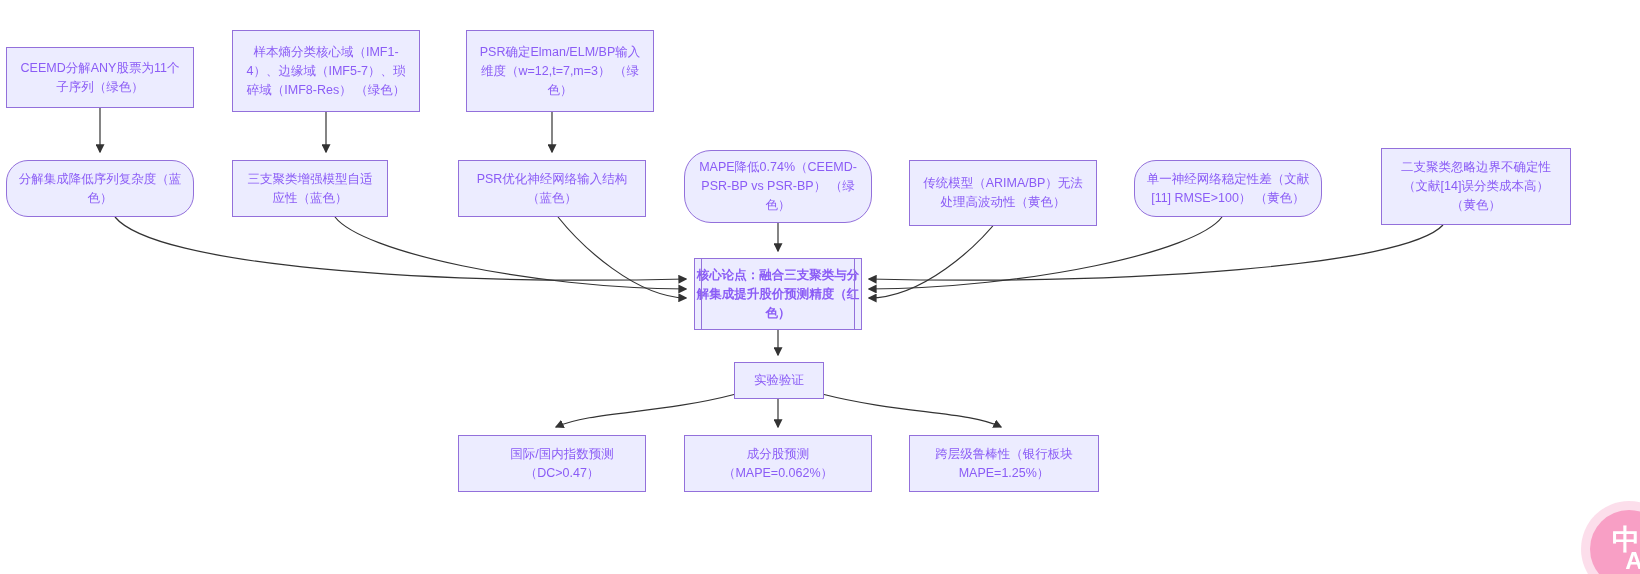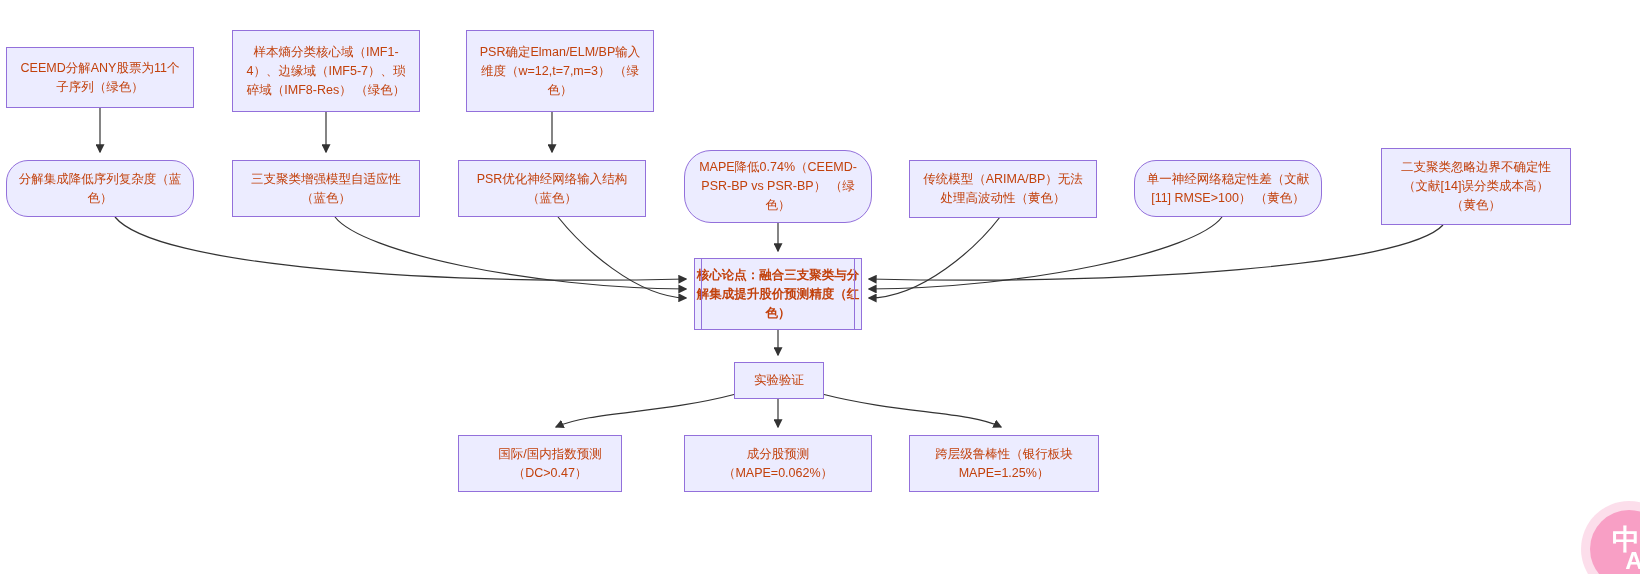--- a/index.html
+++ b/index.html
@@ -7,21 +7,21 @@
     width:1640px;height:574px;overflow:hidden;background:#ffffff;
     font-family:"Liberation Sans","DejaVu Sans",sans-serif;
     position:relative;
   }
   .canvas{position:absolute;inset:0;width:1640px;height:574px;}
   .edges{position:absolute;left:0;top:0;width:1640px;height:574px;}
   .node{
     position:absolute;
     background:#ECECFF;
     border:1px solid #9370DB;
-    color:#c2410c;
+    color:#8b5cf6;
     font-size:12.5px;
     line-height:19px;
     text-align:center;
     display:flex;align-items:center;justify-content:center;
     box-sizing:border-box;
     padding:6px 10px;
   }
   .node .lbl{display:block;width:100%;}
   .subroutine{position:relative;padding:6px 0;font-weight:bold;}
   .subroutine::before,.subroutine::after{
@@ -81,48 +81,48 @@
   <div class="node" style="left:232px;top:30px;width:188px;height:82px;">
     <span class="lbl">样本熵分类核心域（IMF1-4）、边缘域（IMF5-7）、琐碎域（IMF8-Res） （绿色）</span>
   </div>
   <div class="node" style="left:466px;top:30px;width:188px;height:82px;">
     <span class="lbl">PSR确定Elman/ELM/BP输入维度（w=12,t=7,m=3） （绿色）</span>
   </div>
 
   <div class="node" style="left:6px;top:160px;width:188px;height:57px;border-radius:22px;">
     <span class="lbl">分解集成降低序列复杂度（蓝色）</span>
   </div>
-  <div class="node" style="left:232px;top:160px;width:188px;height:57px;">
+  <div class="node" style="left:232px;top:160px;width:156px;height:57px;">
     <span class="lbl">三支聚类增强模型自适应性（蓝色）</span>
   </div>
   <div class="node" style="left:458px;top:160px;width:188px;height:57px;">
     <span class="lbl">PSR优化神经网络输入结构（蓝色）</span>
   </div>
   <div class="node" style="left:684px;top:150px;width:188px;height:73px;border-radius:27px;">
     <span class="lbl">MAPE降低0.74%（CEEMD-PSR-BP vs PSR-BP） （绿色）</span>
   </div>
-  <div class="node" style="left:909px;top:160px;width:188px;height:58px;">
+  <div class="node" style="left:909px;top:160px;width:188px;height:66px;">
     <span class="lbl">传统模型（ARIMA/BP）无法处理高波动性（黄色）</span>
   </div>
   <div class="node" style="left:1134px;top:160px;width:188px;height:57px;border-radius:22px;">
     <span class="lbl">单一神经网络稳定性差（文献[11] RMSE&gt;100） （黄色）</span>
   </div>
   <div class="node" style="left:1361px;top:148px;width:190px;height:77px;margin-left:20px;">
     <span class="lbl">二支聚类忽略边界不确定性（文献[14]误分类成本高）（黄色）</span>
   </div>
 
   <div class="node subroutine" style="left:694px;top:258px;width:168px;height:72px;">
     <span class="lbl">核心论点：融合三支聚类与分解集成提升股价预测精度（红色）</span>
   </div>
 
   <div class="node" style="left:734px;top:362px;width:90px;height:37px;">
     <span class="lbl">实验验证</span>
   </div>
 
-  <div class="node" style="left:458px;top:435px;width:164px;height:57px;padding-left:30px;">
+  <div class="node" style="left:458px;top:435px;width:188px;height:57px;padding-left:30px;">
     <span class="lbl">国际/国内指数预测（DC&gt;0.47）</span>
   </div>
   <div class="node" style="left:684px;top:435px;width:188px;height:57px;">
     <span class="lbl">成分股预测（MAPE=0.062%）</span>
   </div>
   <div class="node" style="left:909px;top:435px;width:190px;height:57px;">
     <span class="lbl">跨层级鲁棒性（银行板块MAPE=1.25%）</span>
   </div>
 
   <div class="badge">

